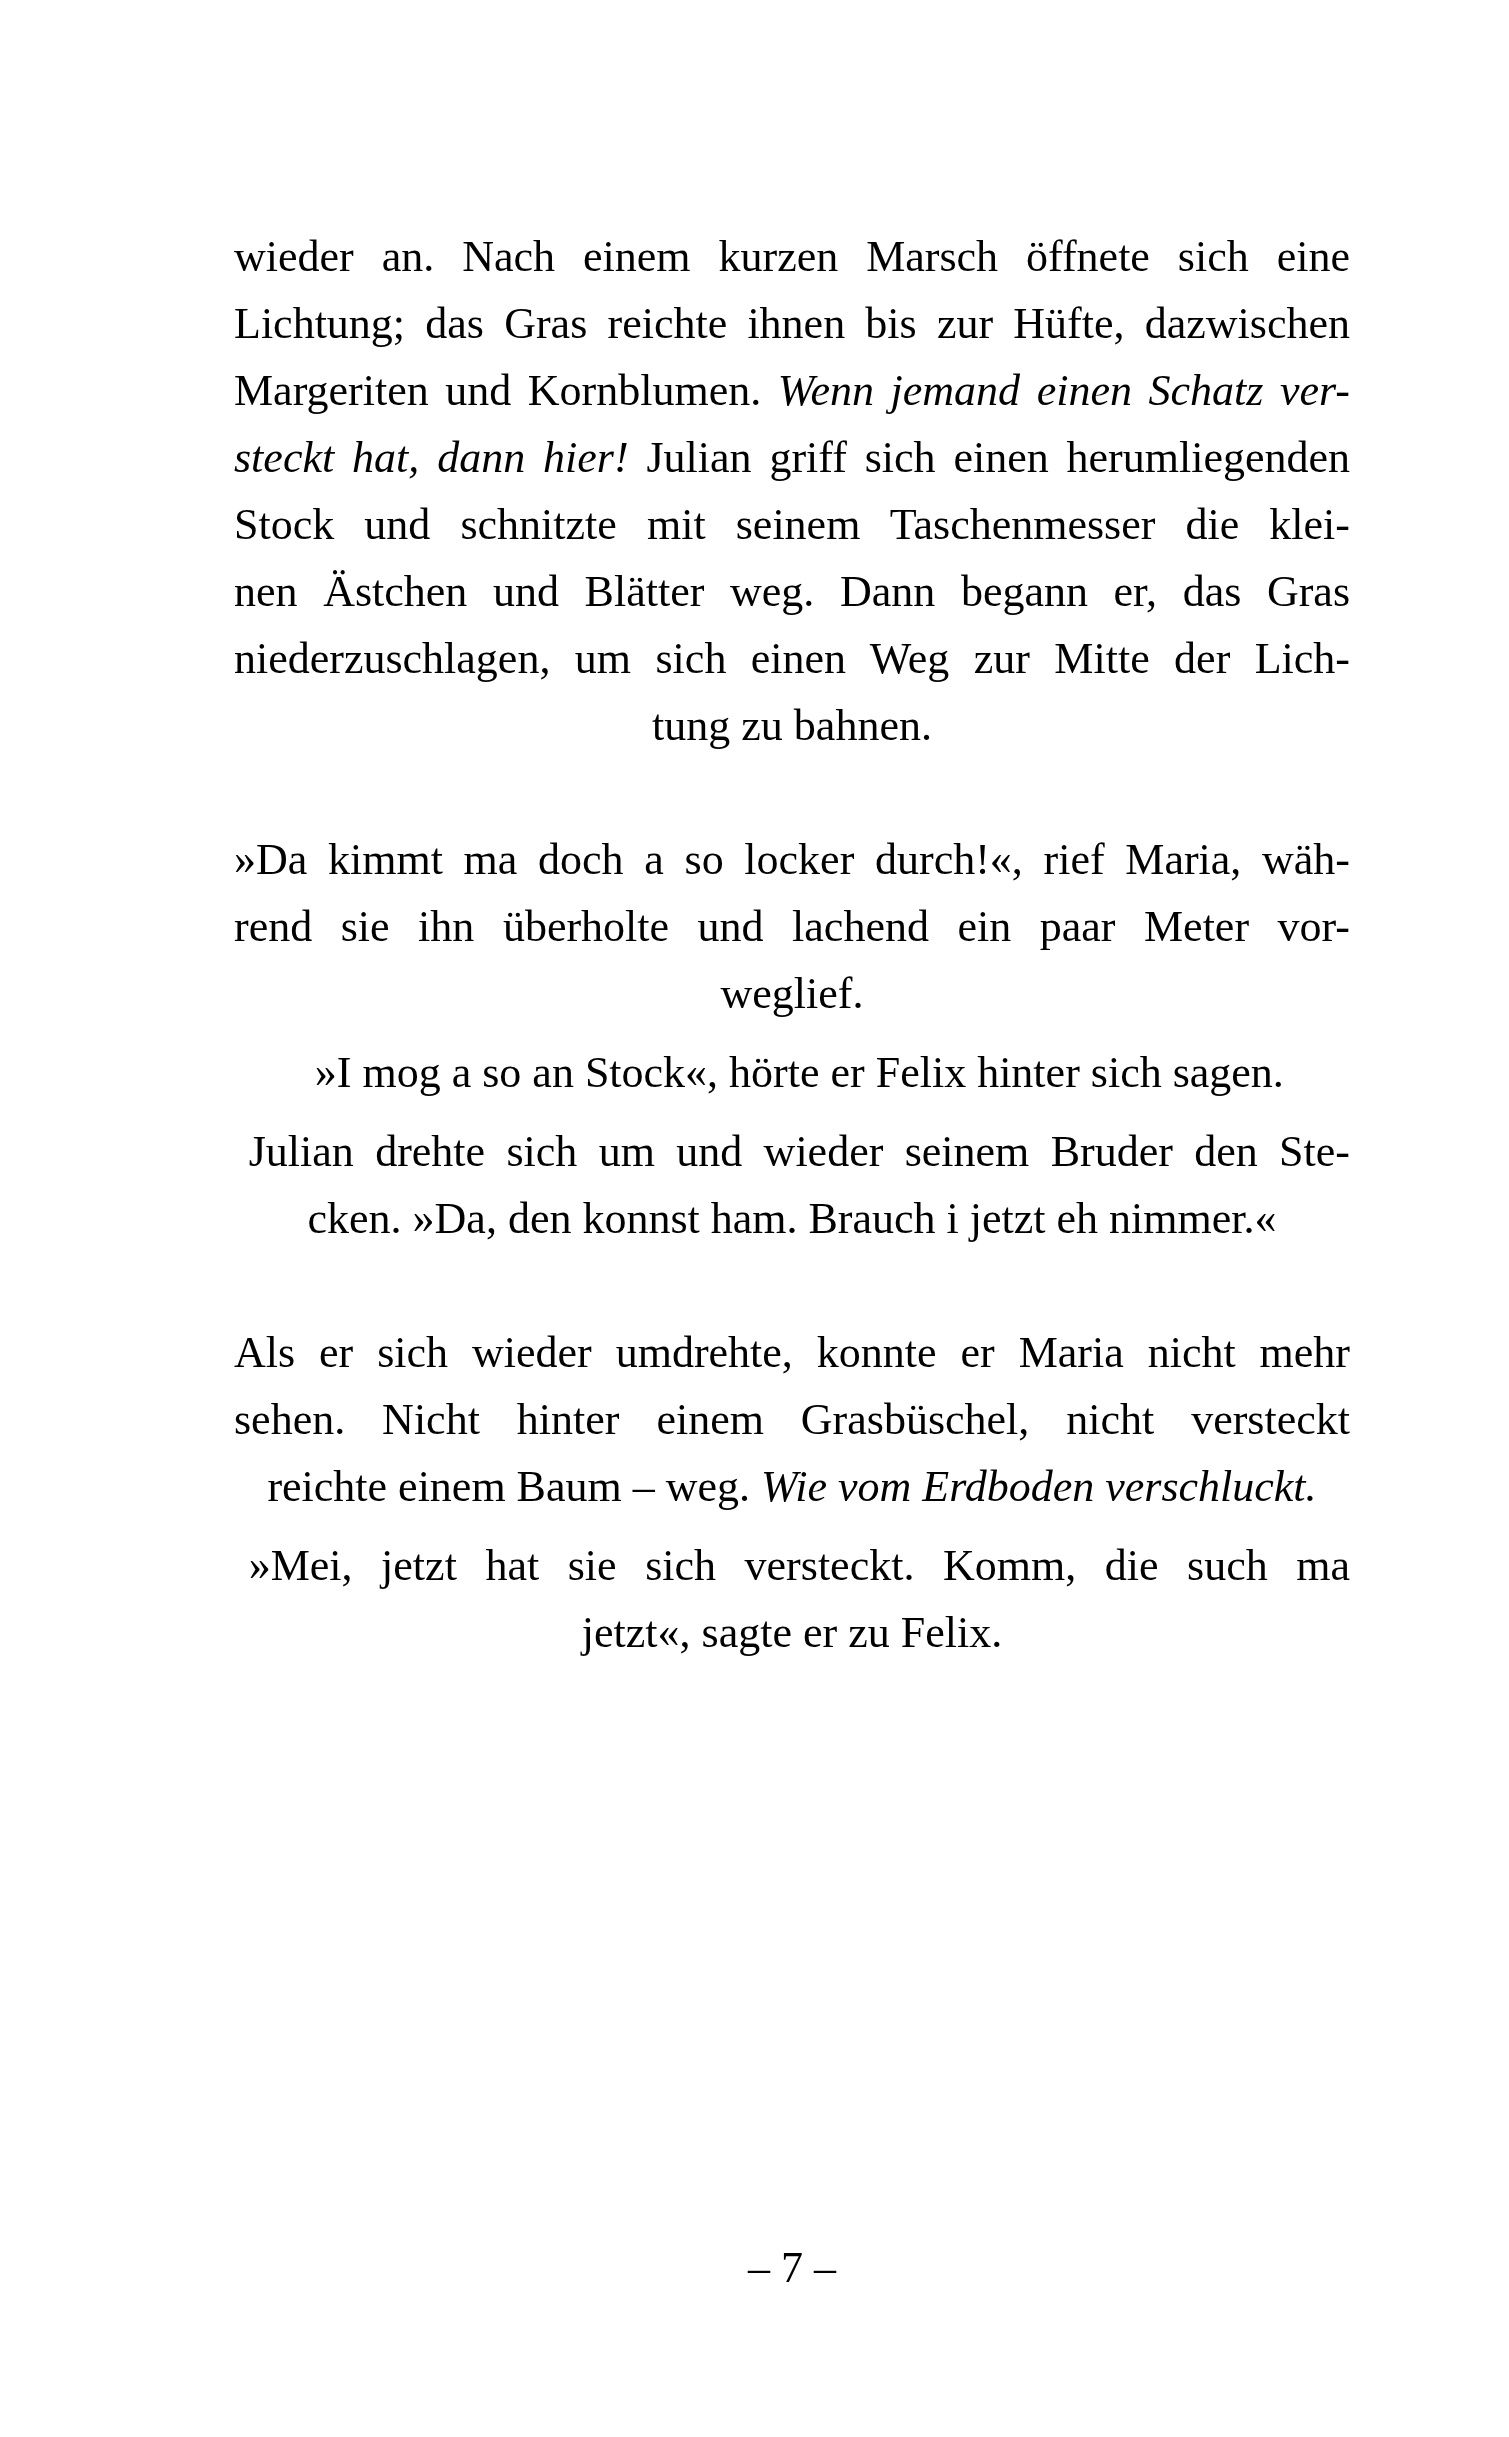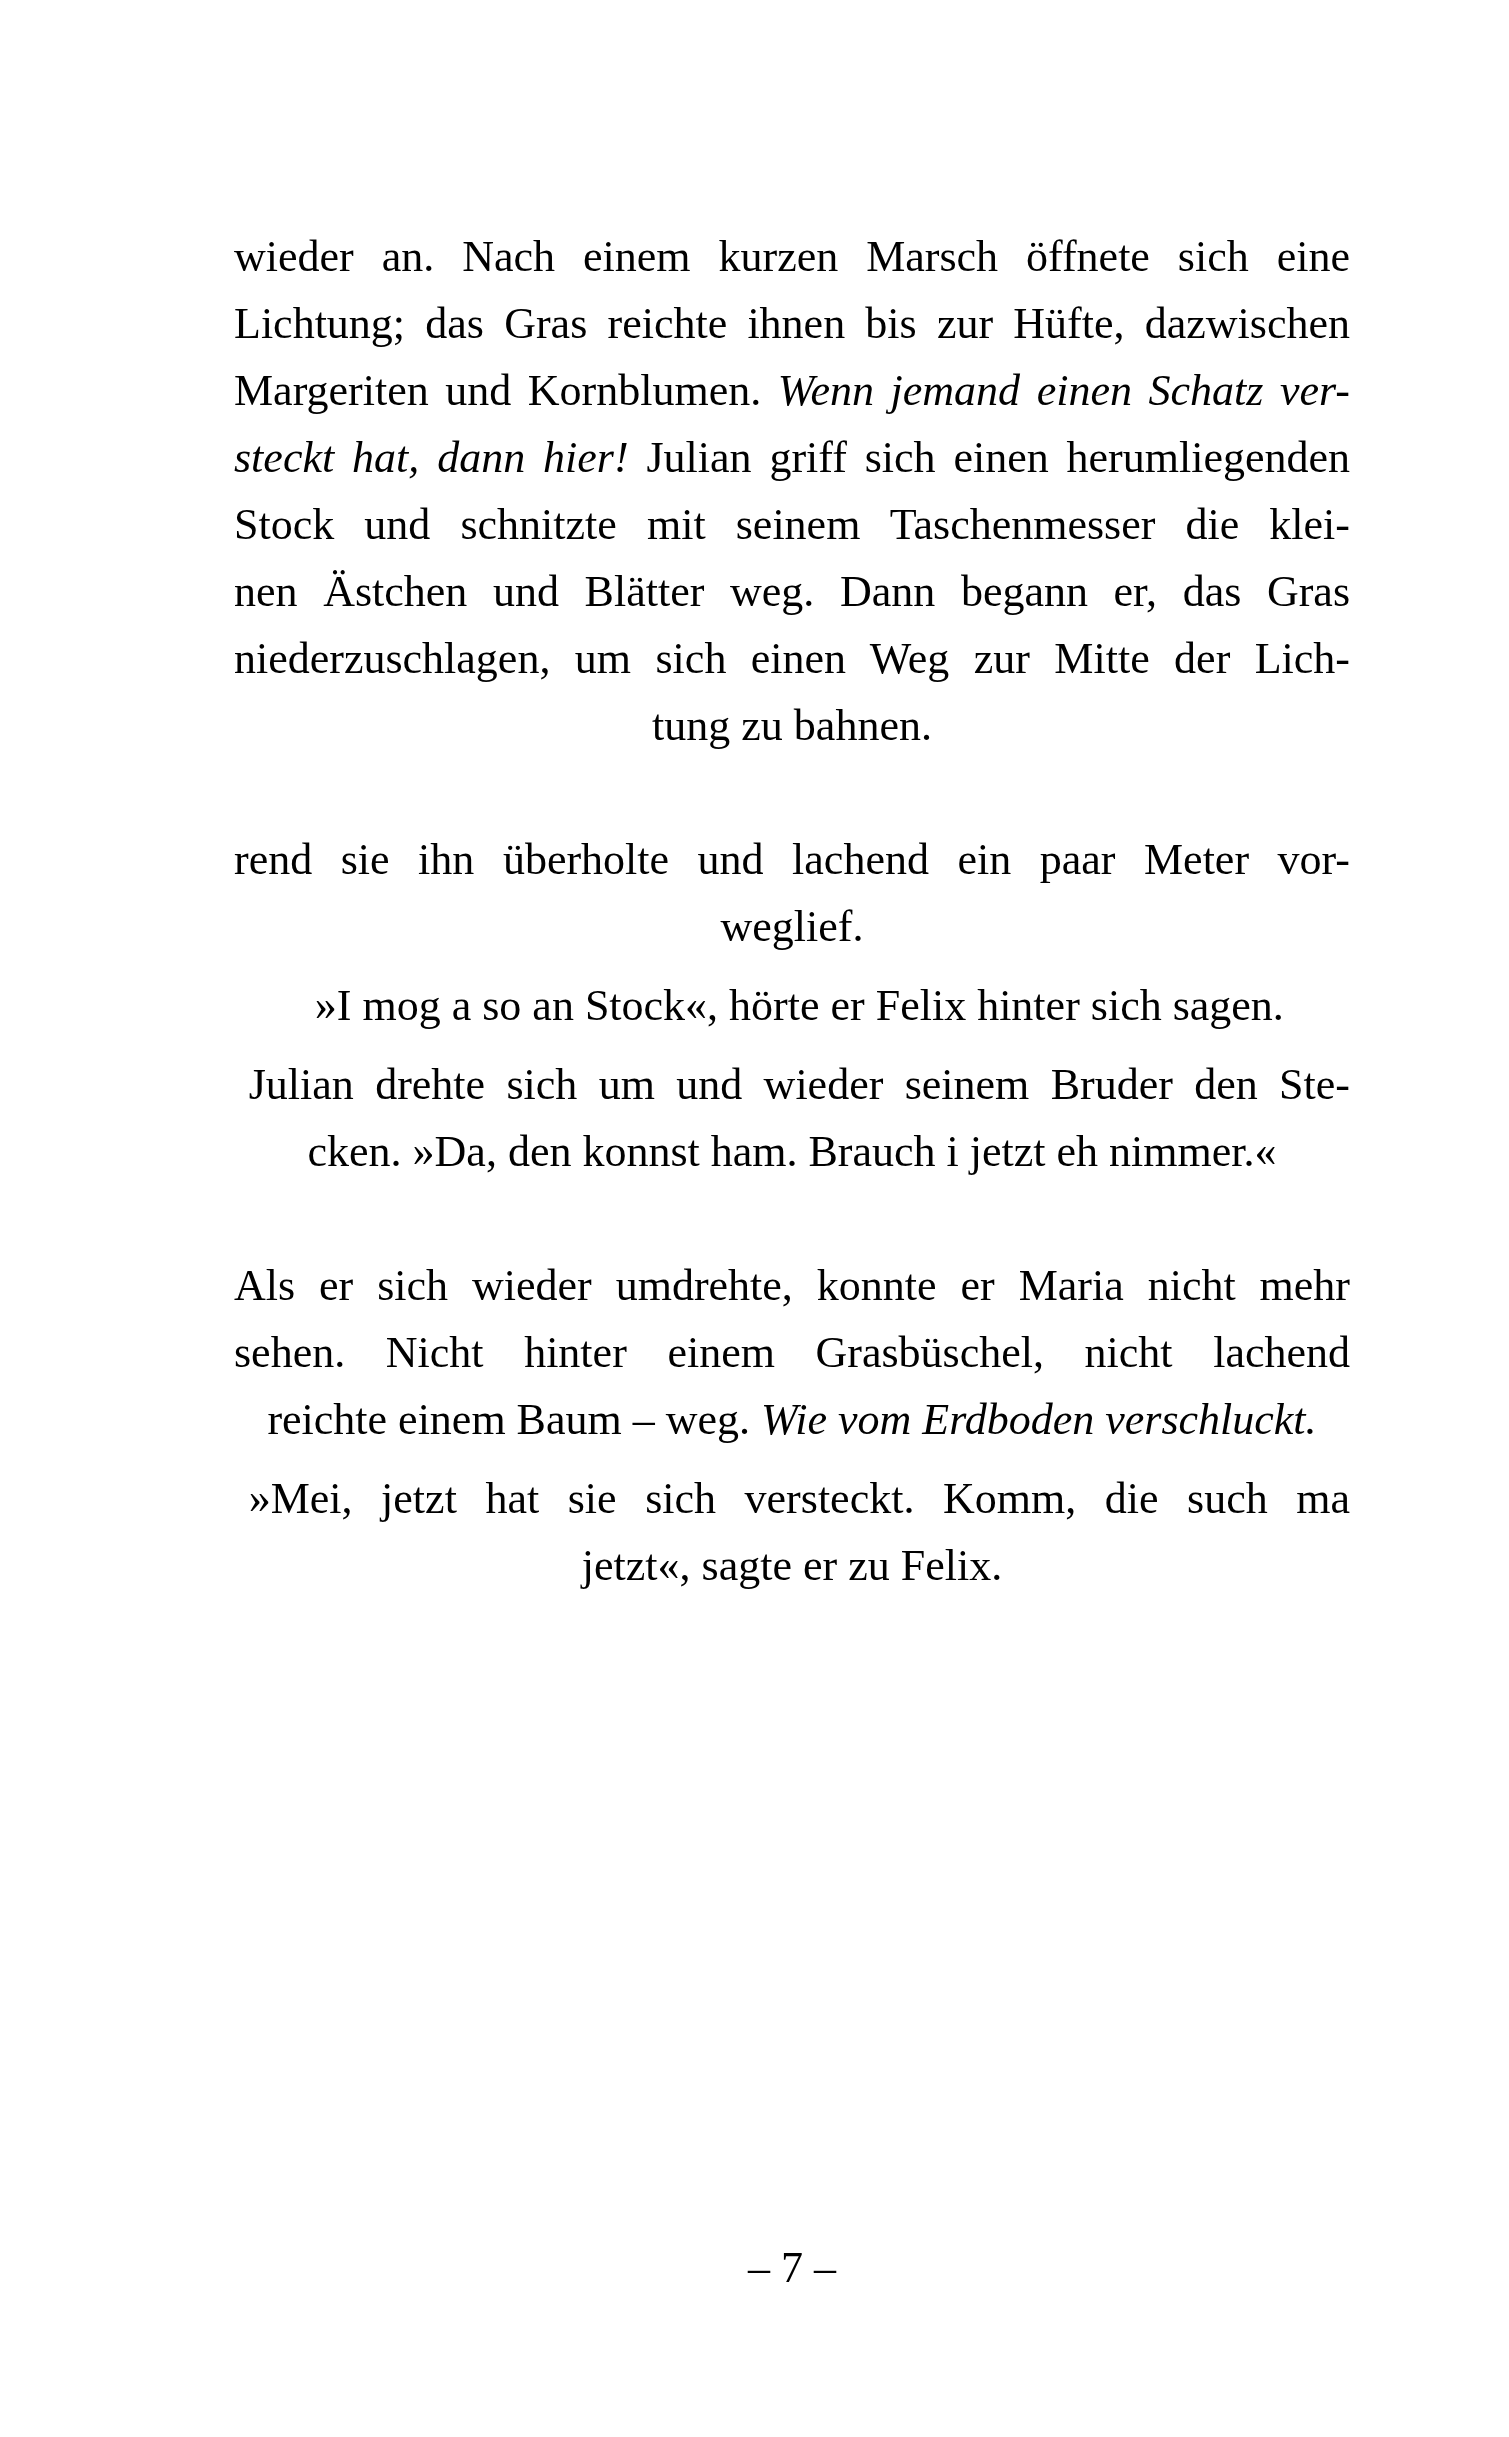--- a/index.html
+++ b/index.html
@@ -59,33 +59,34 @@
         <div class="line just"><span class="seg">wieder an. Nach einem kurzen Marsch öffnete sich eine</span></div>
         <div class="line just"><span class="seg">Lichtung; das Gras reichte ihnen bis zur Hüfte, dazwischen</span></div>
         <div class="line just"><span class="seg">Margeriten und Kornblumen. </span><span class="seg it">Wenn jemand einen Schatz ver-</span></div>
         <div class="line just"><span class="seg it">steckt hat, dann hier!</span><span class="seg"> Julian griff sich einen herumliegenden</span></div>
         <div class="line just"><span class="seg">Stock und schnitzte mit seinem Taschenmesser die klei-</span></div>
         <div class="line just"><span class="seg">nen Ästchen und Blätter weg. Dann begann er, das Gras</span></div>
         <div class="line just"><span class="seg">niederzuschlagen, um sich einen Weg zur Mitte der Lich-</span></div>
         <div class="line"><span class="seg">tung zu bahnen.</span></div>
       </div>
       <div class="para gap">
+        <div class="line just"><span class="seg">»Da kimmt ma doch a so locker durch!«, rief Maria, wäh-</span></div>
         <div class="line just"><span class="seg">rend sie ihn überholte und lachend ein paar Meter vor-</span></div>
         <div class="line"><span class="seg">weglief.</span></div>
       </div>
       <div class="para">
         <div class="line ind"><span class="seg">»I mog a so an Stock«, hörte er Felix hinter sich sagen.</span></div>
       </div>
       <div class="para">
         <div class="line just ind"><span class="seg">Julian drehte sich um und wieder seinem Bruder den Ste-</span></div>
         <div class="line"><span class="seg">cken. »Da, den konnst ham. Brauch i jetzt eh nimmer.«</span></div>
       </div>
       <div class="para gap">
         <div class="line just"><span class="seg">Als er sich wieder umdrehte, konnte er Maria nicht mehr</span></div>
-        <div class="line just"><span class="seg">sehen. Nicht hinter einem Grasbüschel, nicht lachend</span></div>
+        <div class="line just"><span class="seg">sehen. Nicht hinter einem Grasbüschel, nicht versteckt</span></div>
         <div class="line"><span class="seg">reichte einem Baum – weg. </span><span class="seg it">Wie vom Erdboden verschluckt.</span></div>
       </div>
       <div class="para">
         <div class="line just ind"><span class="seg">»Mei, jetzt hat sie sich versteckt. Komm, die such ma</span></div>
         <div class="line"><span class="seg">jetzt«, sagte er zu Felix.</span></div>
       </div>
     </div>
   <div class="page-number">– 7 –</div>
 </div>
 

